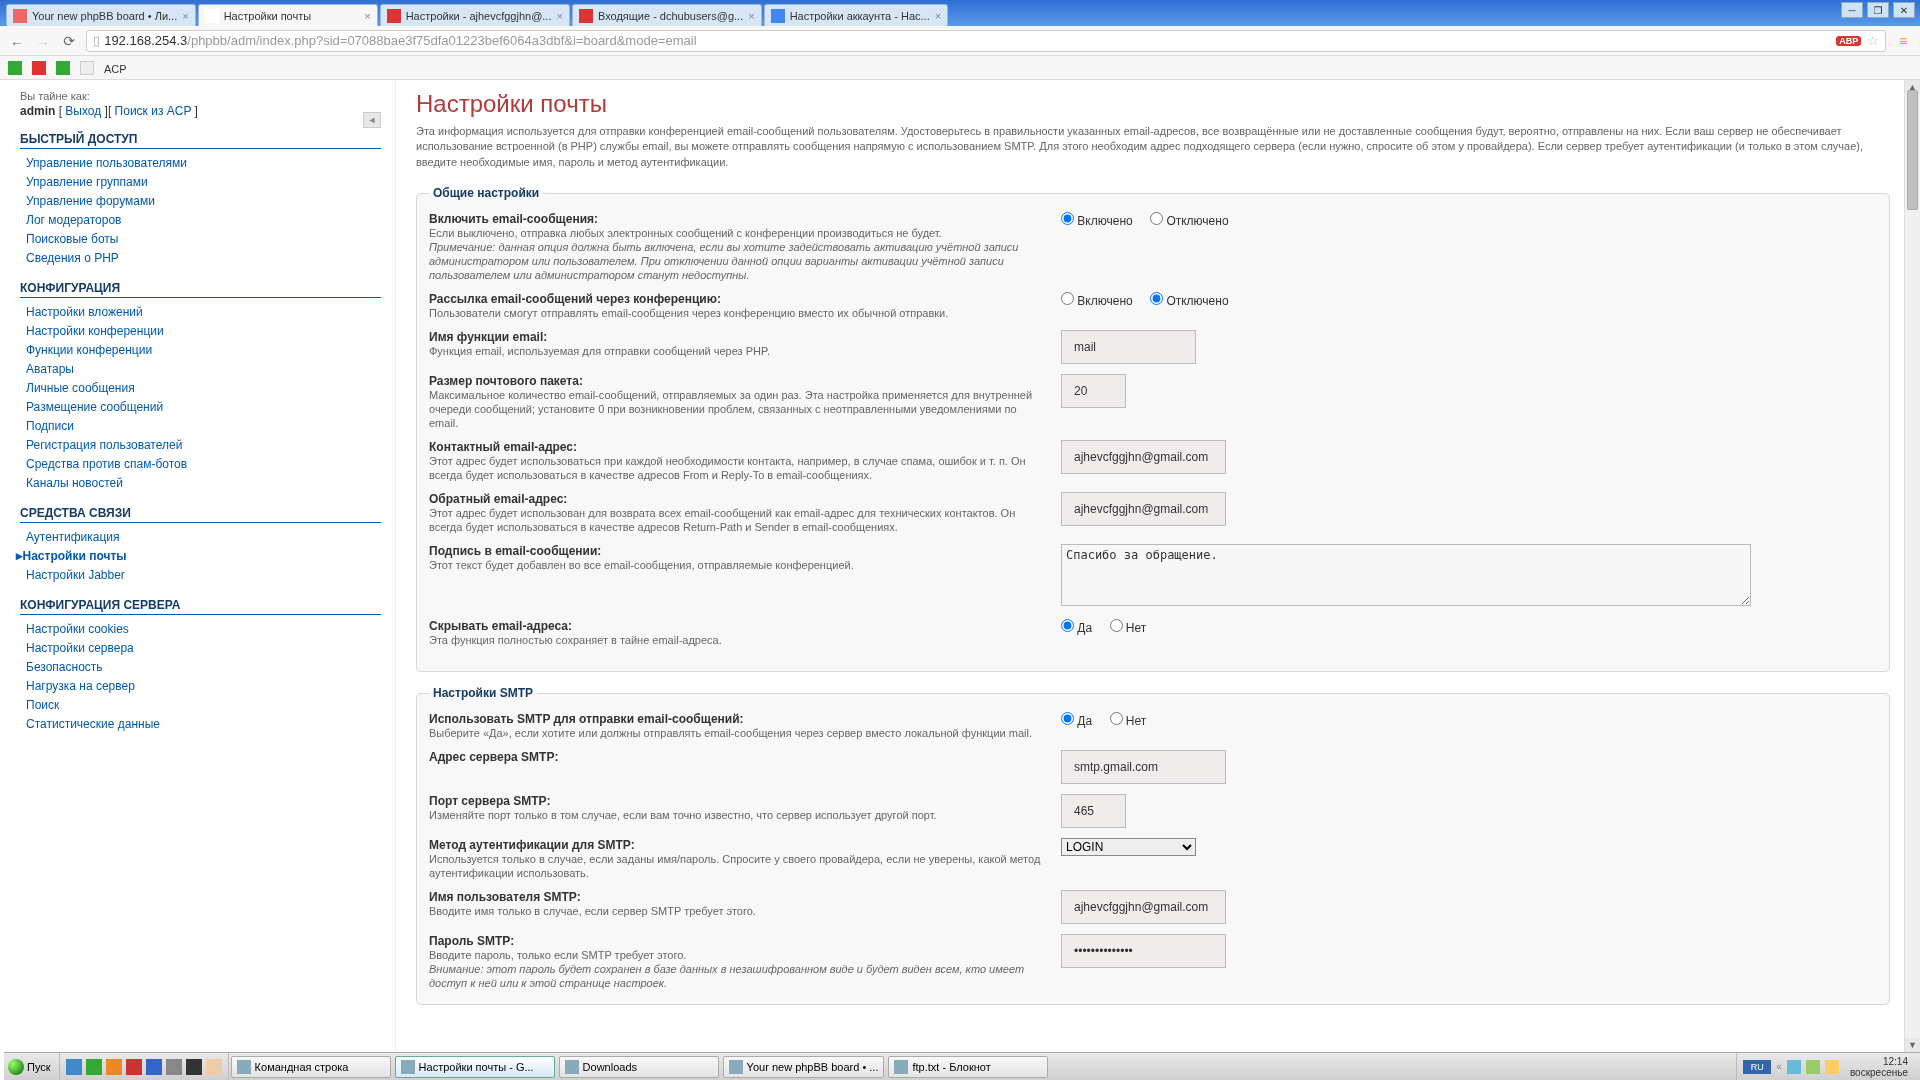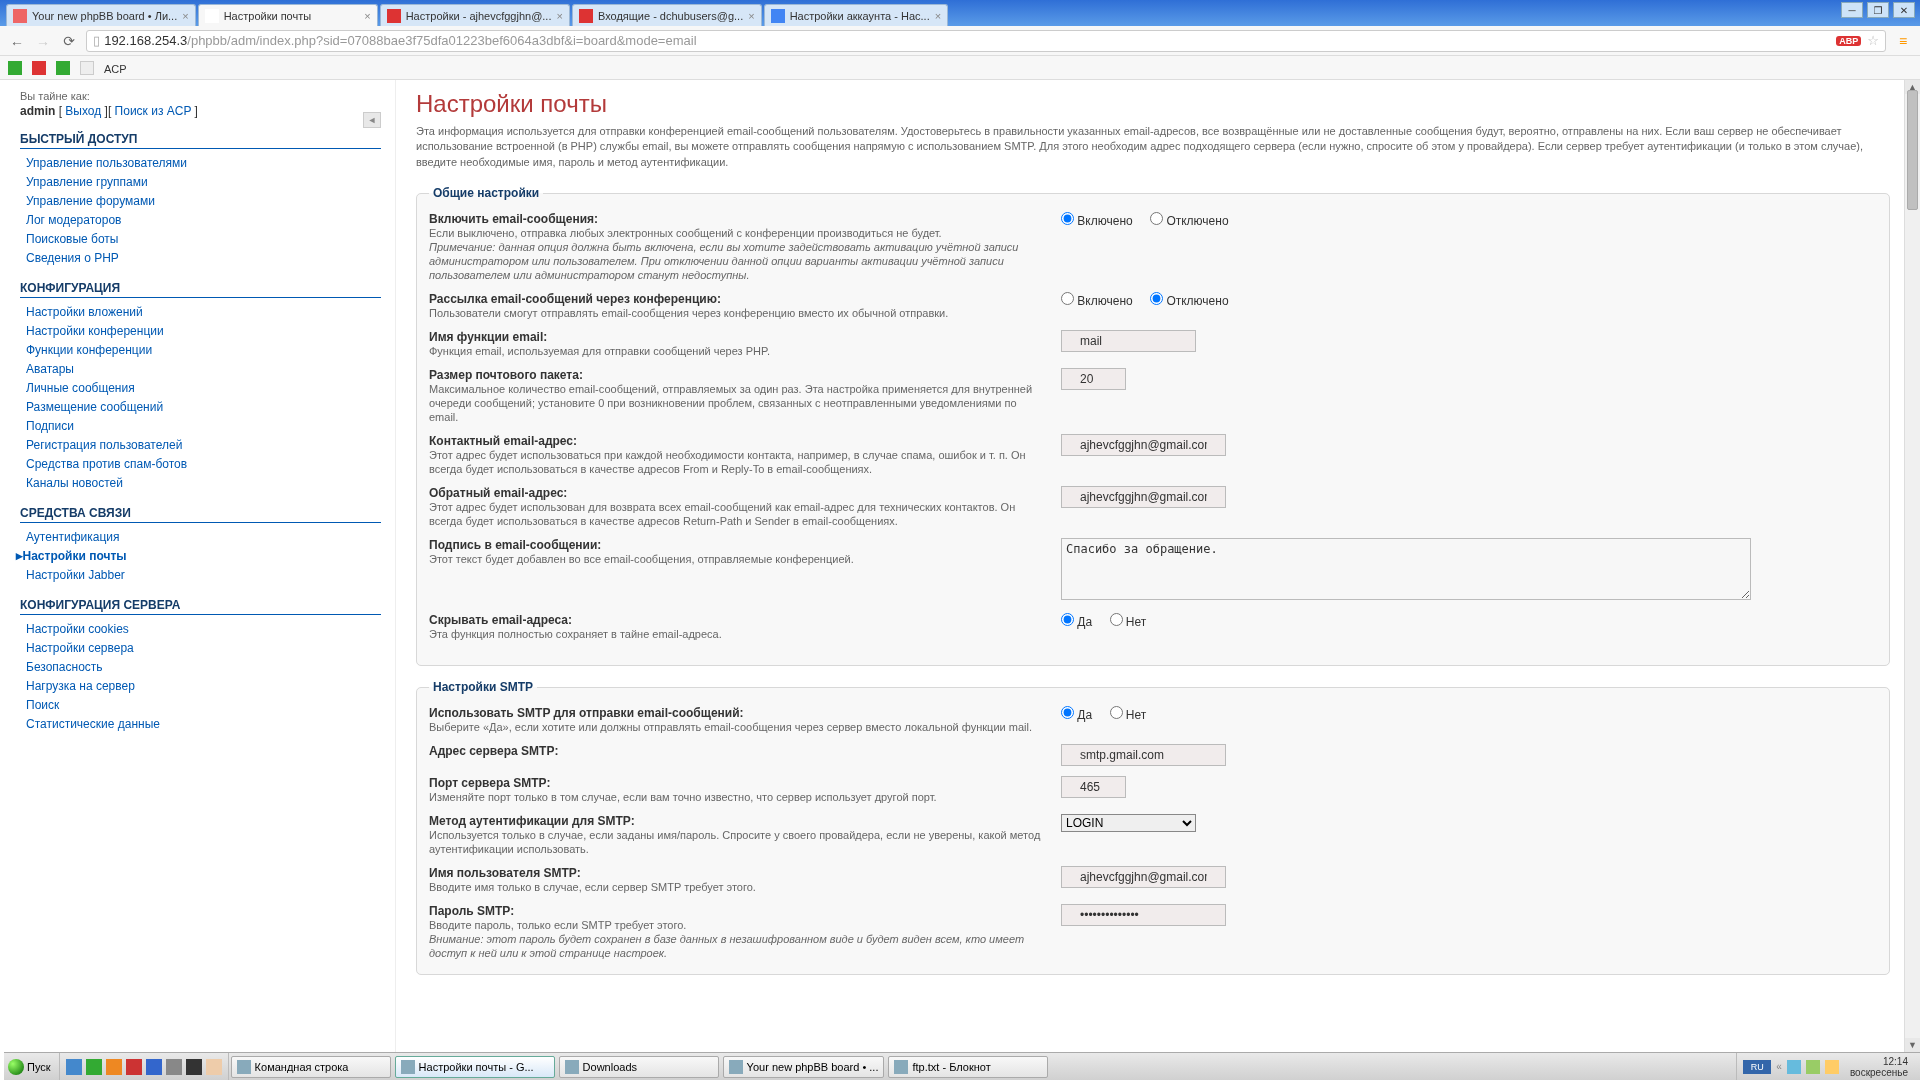--- a/index.html
+++ b/index.html
@@ -44,21 +44,21 @@
 .pg-desc{font-size:11px;color:#666;line-height:1.4;margin-bottom:16px}
 fieldset{border:1px solid #d8d8d8;border-radius:5px;padding:12px 12px 14px 12px;background:#f8f8f8;margin-bottom:14px}
 legend{color:#153c68;font-weight:bold;font-size:12px;padding:0 4px}
 .row{display:flex;margin-bottom:10px}
 .row .lbl{width:632px;padding-right:14px;color:#333;font-size:12px}
 .row .lbl b{display:block;color:#333;font-size:12px}
 .row .lbl span{color:#666;font-size:11px}
 .row .lbl em{color:#666;font-size:11px;font-style:italic}
 .row .fld{flex:1;font-size:12px;color:#333}
 .row .fld label{margin-right:14px}
-.row .fld input[type=text],.row .fld input[type=password]{border:1px solid #bbb;background:#f1ecec;padding:1px 18px;font-size:12px;color:#333;height:22px}
+.row .fld input[type=text],.row .fld input[type=password]{border:1px solid #bbb;background:#f1ecec;padding:1px 12px;font-size:12px;color:#333;height:34px}
 .row .fld textarea{border:1px solid #bbb;background:#f7f7f7;padding:3px 4px;font-size:12px;color:#333;width:690px;height:62px;resize:both}
 .row .fld select{border:1px solid #888;background:#efefef;font-size:12px;height:18px}
 .thin{width:135px}
 .narrow{width:65px}
 .wide{width:165px}
 
 
 .taskbar{position:absolute;bottom:0;left:4px;right:0;height:28px;background:linear-gradient(#e9e9e9,#d0d0d0);border-top:1px solid #aaa;display:flex;align-items:center;font-size:11px}
 .start{display:flex;align-items:center;gap:3px;height:100%;padding:0 8px 0 4px;border-right:1px solid #bbb}
 .start-orb{width:16px;height:16px;border-radius:50%;background:radial-gradient(circle at 30% 30%,#9f6,#060)}

